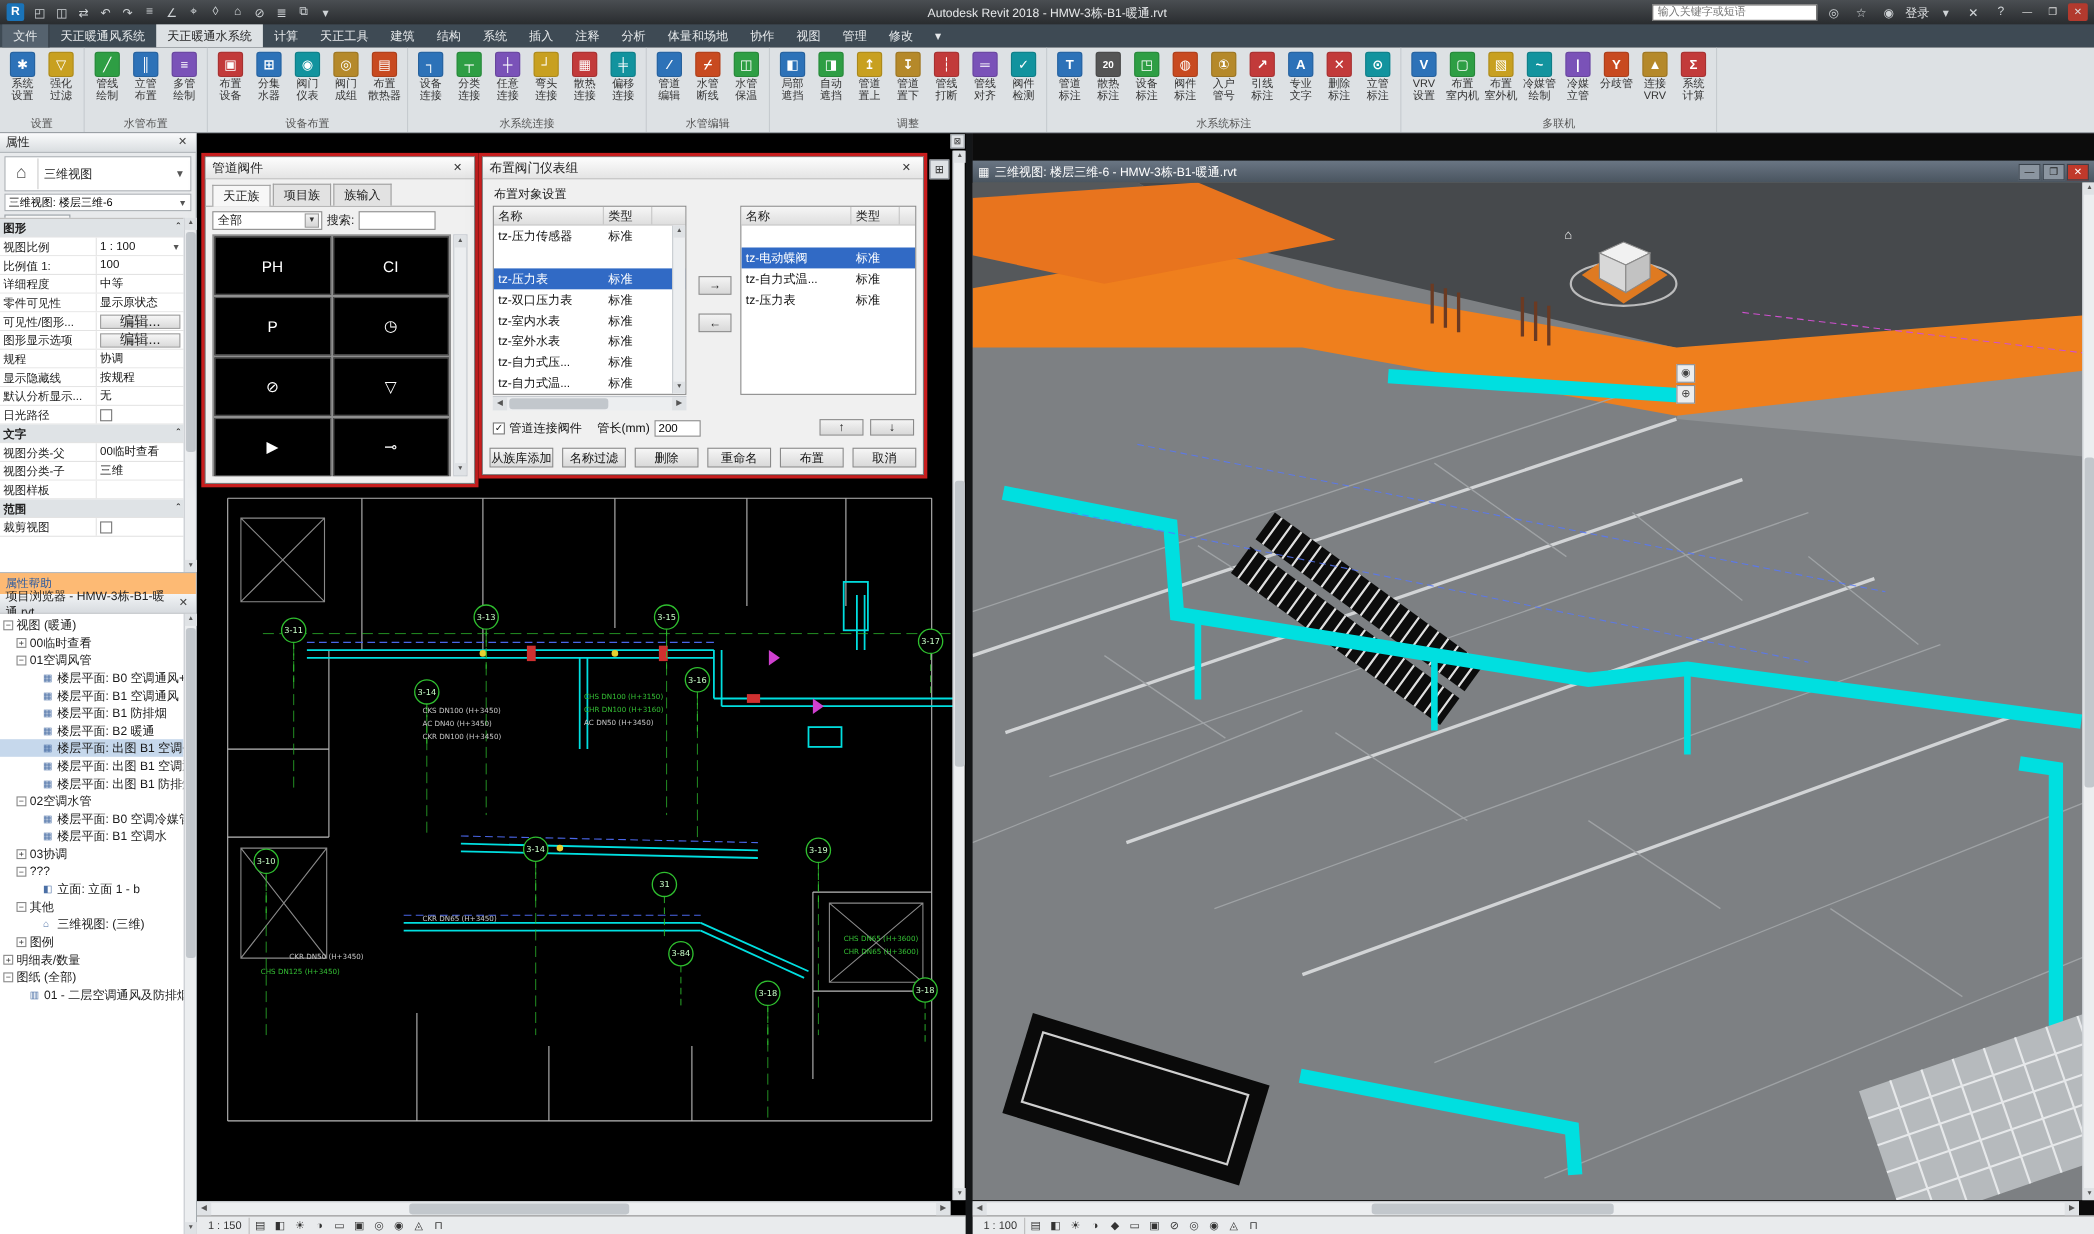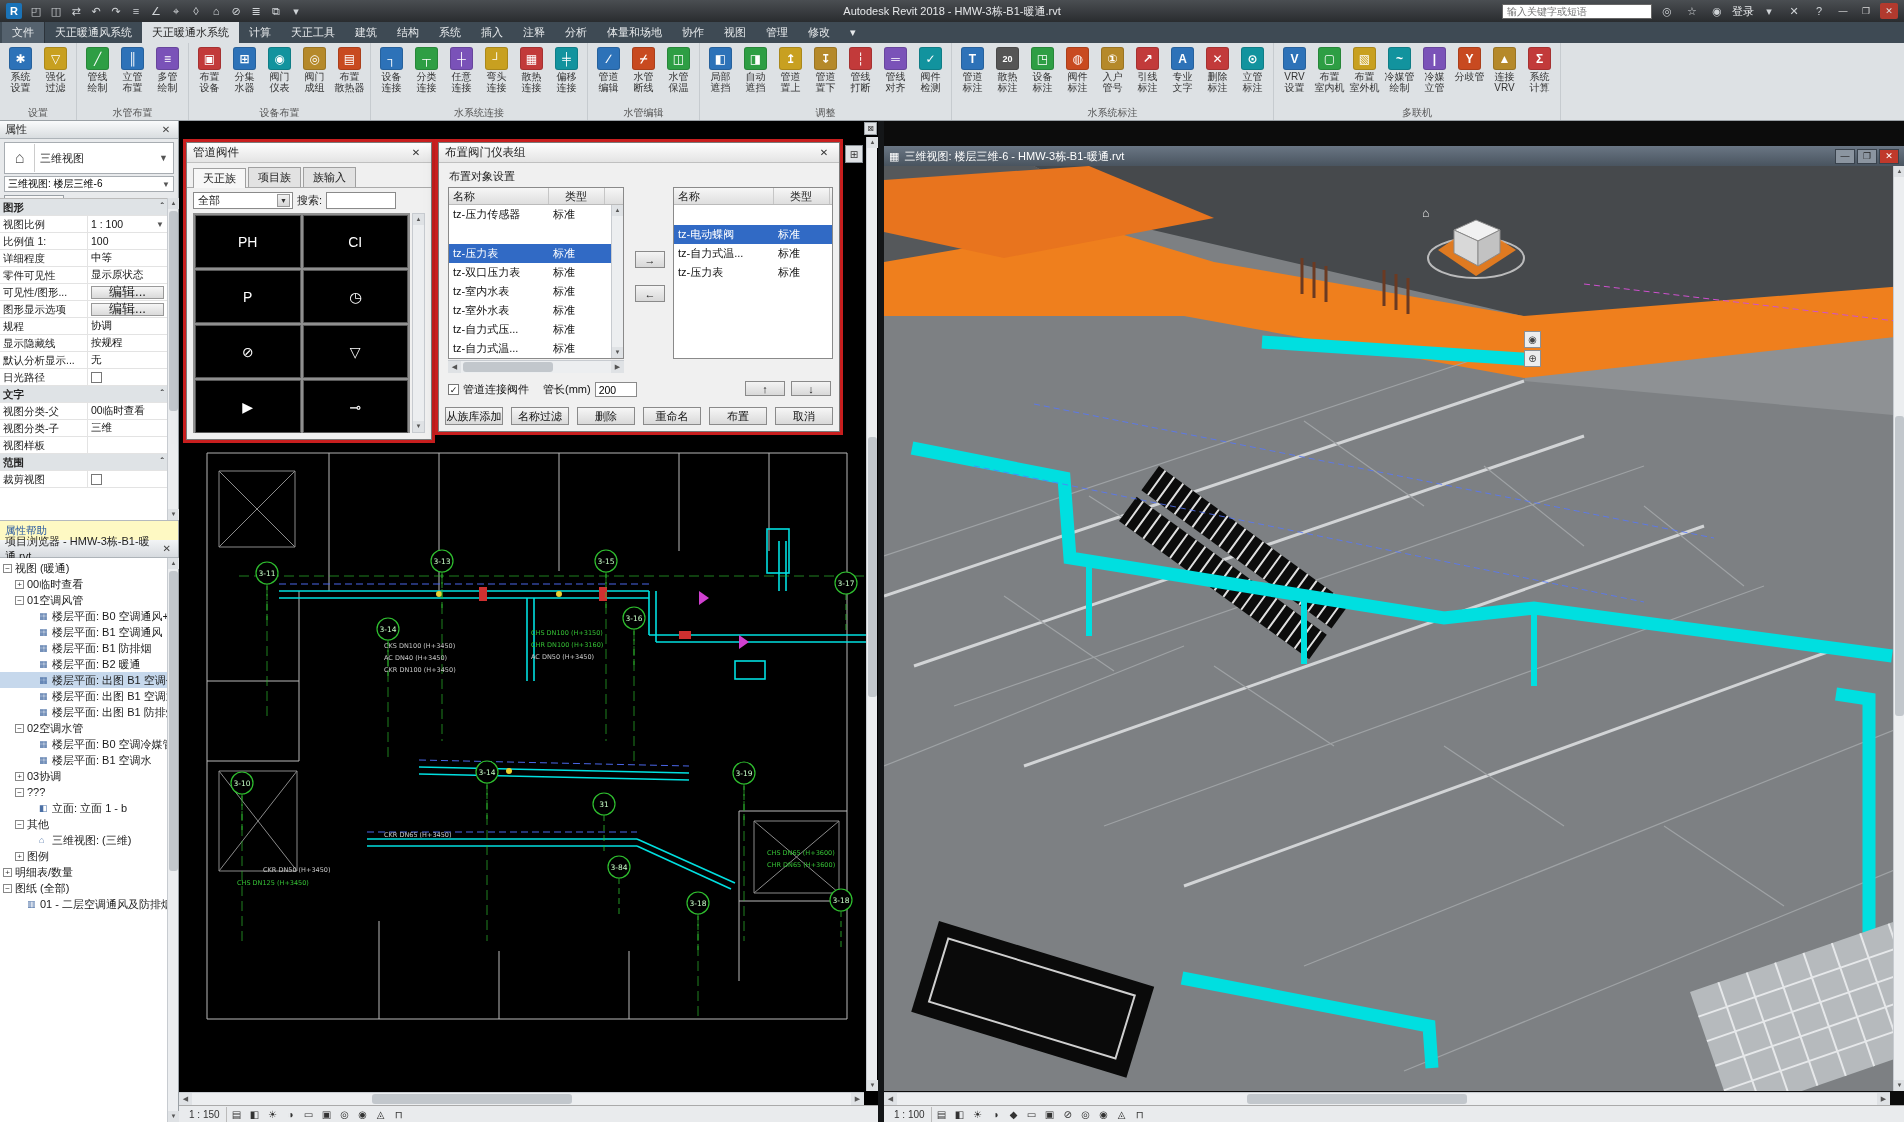--- a/index.html
+++ b/index.html
@@ -64,21 +64,21 @@
   .vbtn { width:100%; height:13px; background:linear-gradient(#f6f6f6,#dadada); border:1px solid #999;
     font-size:13px; display:flex; align-items:center; justify-content:center; color:#222; }
   .pv .caret { margin-left:auto; font-size:8px; color:#555; }
   .cb { width:11px; height:11px; border:1px solid #777; background:#fff; display:inline-flex; align-items:center; justify-content:center; font-size:9px; color:#111; }
   .cb.checked::after { content:"✓"; }
   .vsb { position:absolute; width:11px; background:#eceef0; border-left:1px solid #c7cbd0; }
   .vsb .sbtn { position:absolute; left:0; width:11px; height:11px; font-size:6px; color:#555; text-align:center; line-height:11px; background:#dfe2e5; }
   .vsb .thumb { position:absolute; left:1px; width:9px; background:#c2c7cc; border-radius:3px; }
   #props-sb { right:0; top:77px; bottom:20px; }
   #helpbar { position:absolute; left:0; right:0; bottom:0; height:20px; display:flex; align-items:center;
-    font-size:10.5px; padding:0 5px; border-top:1px solid #b5babe; background:#fef9c3; color:#2a5aa0; }
+    font-size:10.5px; padding:0 5px; border-top:1px solid #b5babe; background:#fdba74; color:#2a5aa0; }
   #apply-btn { margin-left:auto; width:48px; height:16px; background:linear-gradient(#f4f4f4,#d9d9d9);
     border:1px solid #9aa0a5; color:#888; font-size:10px; display:flex; align-items:center; justify-content:center;margin-top:48px; }
 
   #browser { position:absolute; left:0; top:540px; width:179px; height:582px; background:#fff; border-right:1px solid #9ba1a6; z-index:10; }
   #browser .palhdr { background:linear-gradient(#f2f4f6,#d7dbdf); }
   #tree { position:absolute; left:0; top:18px; right:11px; bottom:0; overflow:hidden; font-size:11px; background:#fff; padding-top:2px; }
   .titem { display:flex; align-items:center; height:16px; white-space:nowrap; color:#1a1a1a; cursor:default; }
   .titem .exp { width:9px; height:9px; border:1px solid #888; background:#fff; font-size:8px; line-height:7px; text-align:center; margin-right:3px; flex:none; color:#333; }
   .titem .spc { width:12px; flex:none; }
   .titem .tico { width:11px; margin-right:2px; font-size:9px; color:#4a6fa5; flex:none; }
@@ -134,21 +134,21 @@
   #vsearch { width:70px; height:17px; border:1px solid #8a8a8a; font-size:11px; padding:0 3px; font-family:inherit; }
   #vgrid { position:absolute; left:6px; top:70px; bottom:6px; right:21px; background:#8f8f8f;
     display:grid; grid-template-columns:repeat(2,1fr); grid-auto-rows:53px; gap:2px; padding:2px; overflow:hidden; }
   .vtile { background:#000; color:#fff; display:flex; align-items:center; justify-content:center; font-size:14px; border:1px solid #585858; }
   #vgrid-sb { right:6px; top:70px; bottom:6px; width:13px; position:absolute; background:#eceef0; border:1px solid #c7cbd0; }
   #vgrid-sb .sbtn { position:absolute; left:0; width:11px; height:11px; font-size:6px; color:#555; text-align:center; line-height:11px; background:#dfe2e5; }
 
   #dlg-group { left:438px; top:142px; width:402px; height:290px; }
   #g-section-label { position:absolute; left:10px; top:26px; font-size:11px; color:#222; }
   .glist { position:absolute; background:#fff; border:1px solid #8a8a8a; font-size:11px; overflow:hidden; }
-  .ghdr { display:flex; height:17px; background:linear-gradient(#f6f6f6,#dedede); border-bottom:1px solid #bbb; color:#222;gap:12px; }
+  .ghdr { display:flex; height:17px; background:linear-gradient(#f6f6f6,#dedede); border-bottom:1px solid #bbb; color:#222; }
   .ghdr span { padding:1px 4px; border-right:1px solid #c6c6c6; }
   .ghdr span:first-child { width:100px; }
   .ghdr span:nth-child(2) { width:44px; }
   .grow { display:flex; height:19px; align-items:center; color:#111; }
   .grow span:first-child { width:100px; padding-left:4px; overflow:hidden; white-space:nowrap; }
   .grow span:nth-child(2) { width:44px; padding-left:4px; }
   .grow.sel { background:#316ac5; color:#fff;margin-top:20px; }
   #glist-av { left:9px; top:44px; width:176px; height:172px; }
   #glist-av-sb { position:absolute; right:0; top:17px; bottom:0; width:12px; background:#eceef0; border-left:1px solid #c7cbd0; }
   #glist-gr { left:234px; top:44px; width:160px; height:172px; }

